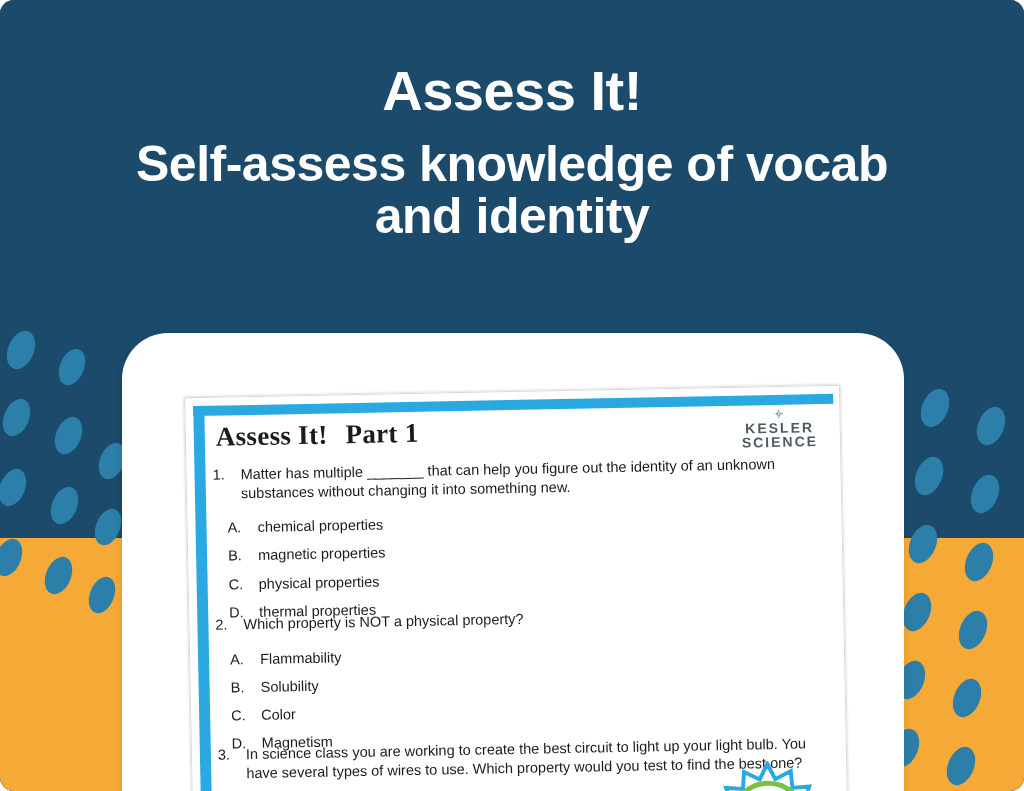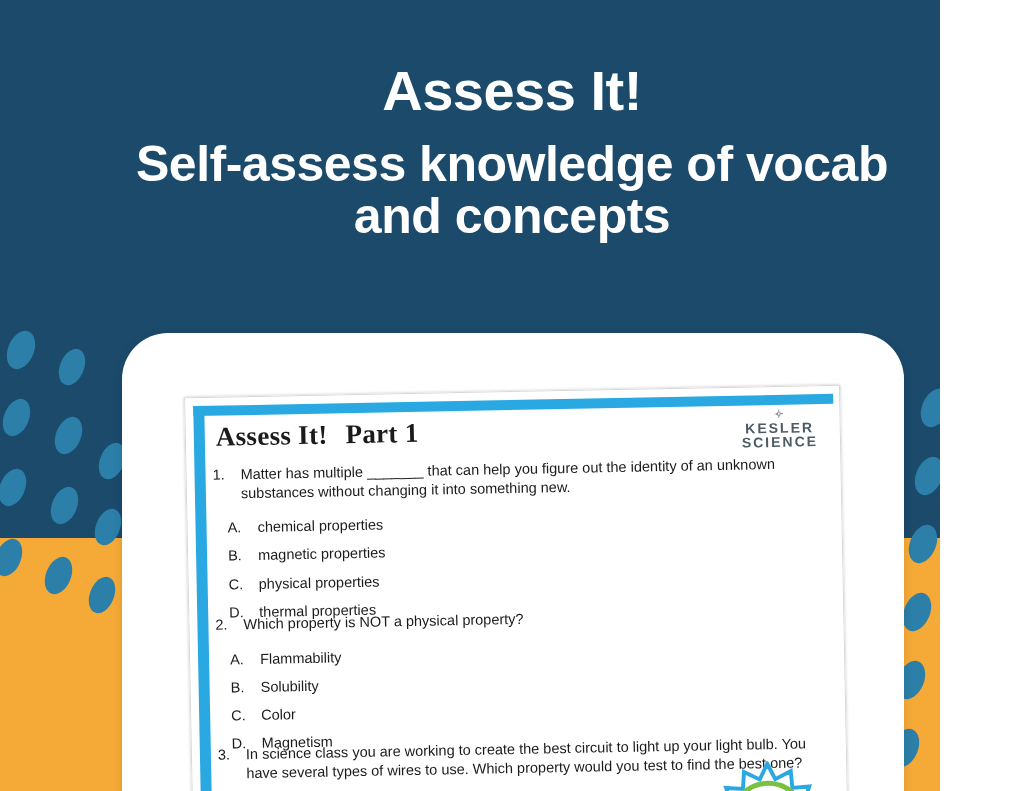--- a/index.html
+++ b/index.html
@@ -2,25 +2,26 @@
 <html><head>
 <meta charset="utf-8">
 <style>
   html, body {
     margin: 0;
     padding: 0;
     background: #ffffff;
   }
   .stage {
     position: relative;
-    width: 940px;
+    width: 1024px;
     height: 791px;
     overflow: hidden;
     font-family: "Liberation Sans", sans-serif;
     background: #1b4a6b;
+    border-radius: 14px;
   }
   
   .bg-navy {
     position: absolute;
     left: 0; top: 0;
     width: 1024px; height: 791px;
     background: #1b4a6b;
   }
   .bg-orange-left {
     position: absolute;
@@ -191,21 +192,21 @@
   <div class="dot" style="left:904px; top:592px; width:26px; height:40px; transform:rotate(22deg);"></div>
   <div class="dot" style="left:960px; top:610px; width:26px; height:40px; transform:rotate(22deg);"></div>
   <div class="dot" style="left:898px; top:660px; width:26px; height:40px; transform:rotate(22deg);"></div>
   <div class="dot" style="left:954px; top:678px; width:26px; height:40px; transform:rotate(22deg);"></div>
   <div class="dot" style="left:892px; top:728px; width:26px; height:40px; transform:rotate(22deg);"></div>
   <div class="dot" style="left:948px; top:746px; width:26px; height:40px; transform:rotate(22deg);"></div>
 
   <div class="headline">
     <span class="l1">Assess It!</span>
     <span class="l2">Self-assess knowledge of vocab</span>
-    <span class="l3">and concepts</span>
+    <span class="l3">and identity</span>
   </div>
 
   <div class="tablet">
     <div class="screen">
       <div class="page">
         <div class="page-bar-left"></div>
         <div class="page-bar-top"></div>
 
         <div class="doc-title">
           <span>Assess It!</span><span class="part">Part 1</span>

